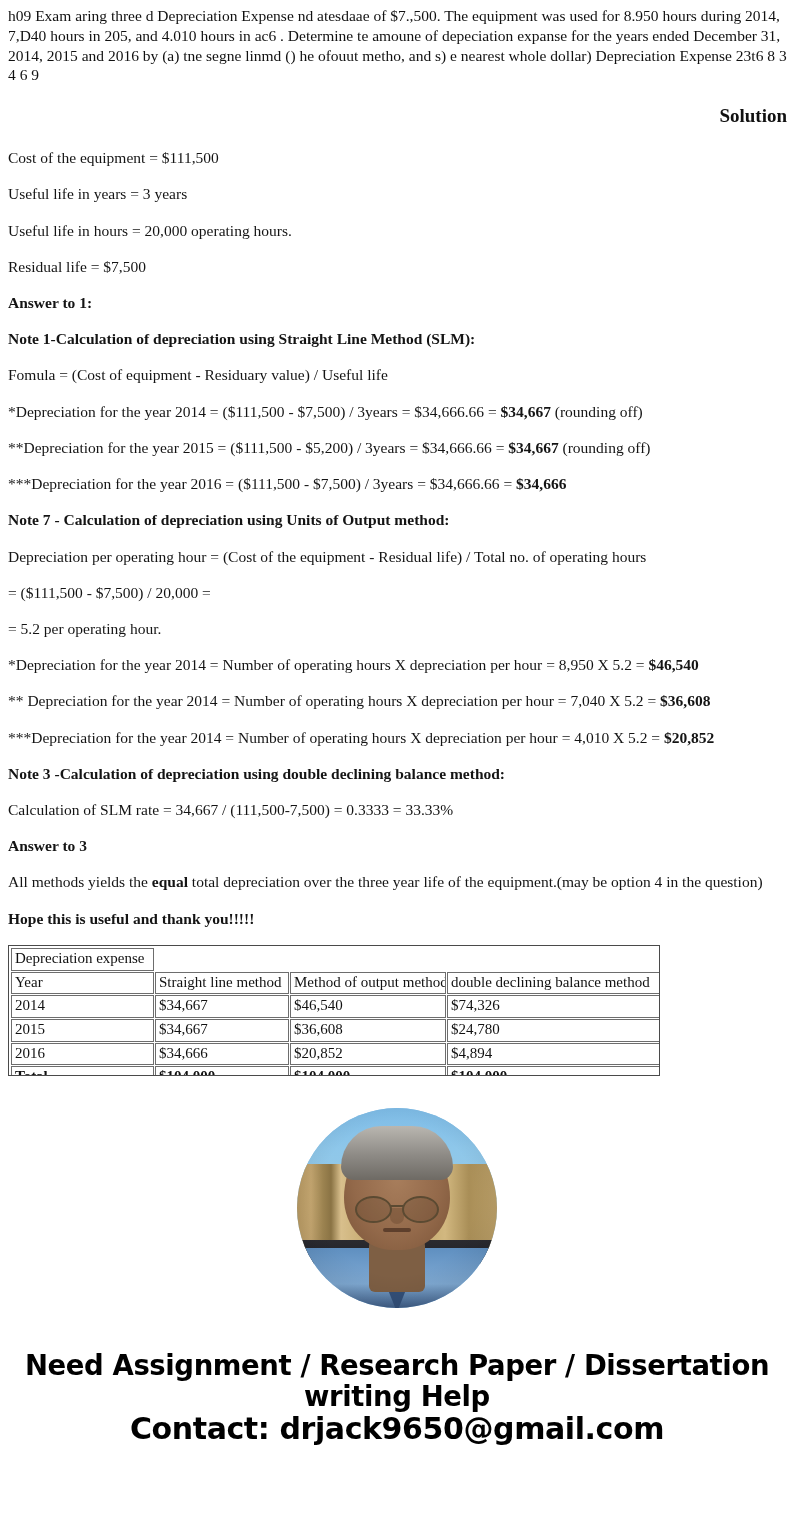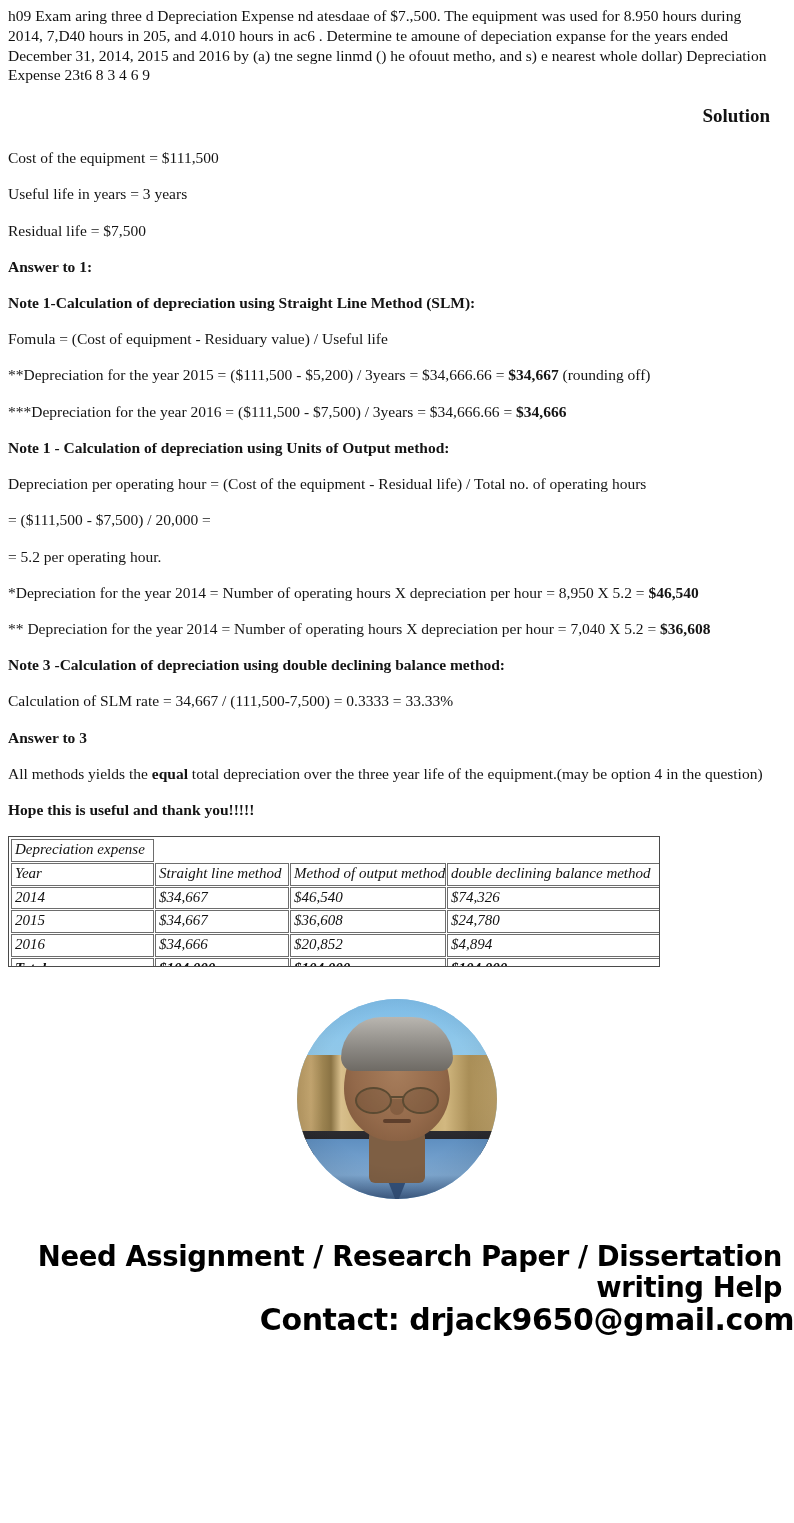--- a/index.html
+++ b/index.html
@@ -15,21 +15,21 @@
     color: #111111;
     -webkit-font-smoothing: antialiased;
   }
   .page {
     width: 794px;
     box-sizing: border-box;
     padding: 0;
     position: relative;
   }
   .doc {
-    padding: 6px 24px 0 8px;
+    padding: 6px 7px 0 8px;
   }
   p.para {
     margin: 0 4px 17px 0;
     font-size: 15.5px;
     line-height: 1.24;
     color: #141414;
   }
   p.intro {
     margin: 0 0 20px 0;
     font-size: 15.5px;
@@ -53,21 +53,20 @@
     max-height: 131px;
     box-sizing: border-box;
   }
   table.dep {
     border-collapse: separate;
     border-spacing: 1px;
     width: 648px;
     margin: 1px;
     table-layout: fixed;
     font-size: 15px;
-    font-style: italic;
   }
   table.dep td {
     border: 1px solid #6d6d6d;
     padding: 1px 3px 2px 3px;
     vertical-align: top;
     line-height: 1.18;
     background: #ffffff;
     white-space: nowrap;
     overflow: hidden;
   }
@@ -171,21 +170,21 @@
     background: rgba(95,62,40,0.35);
     border-radius: 0 0 8px 8px;
   }
   .ph-vignette {
     position: absolute; inset: 0;
     background: radial-gradient(circle at 50% 45%, rgba(0,0,0,0) 52%, rgba(0,0,0,0.16) 100%);
   }
   
   .promo {
     margin-top: 42px;
-    text-align: right;
+    text-align: center;
     font-family: "DejaVu Sans", "Liberation Sans", sans-serif;
     font-weight: bold;
     color: #000000;
     letter-spacing: -0.4px;
   }
   .promo .l1 {
     font-size: 27.5px;
     line-height: 1.12;
     padding: 0 12px;
   }
@@ -199,44 +198,51 @@
 
 <div class="page">
   <div class="doc">
 
     <p class="intro">h09 Exam aring three d Depreciation Expense nd atesdaae of $7.,500. The equipment was used for 8.950 hours during 2014, 7,D40 hours in 205, and 4.010 hours in ac6 . Determine te amoune of depeciation expanse for the years ended December 31, 2014, 2015 and 2016 by (a) tne segne linmd () he ofouut metho, and s) e nearest whole dollar) Depreciation Expense 23t6 8 3 4 6 9</p>
 
     <h2 class="solution">Solution</h2>
 
     <p class="para">Cost of the equipment = $111,500</p>
     <p class="para">Useful life in years = 3 years</p>
+    <p class="para">Useful life in hours = 20,000 operating hours.</p>
     <p class="para">Residual life = $7,500</p>
 
     <p class="para b">Answer to 1:</p>
 
     <p class="para b">Note 1-Calculation of depreciation using Straight Line Method (SLM):</p>
     <p class="para">Fomula = (Cost of equipment - Residuary value) / Useful life</p>
 
     <p class="para">
+      <span>*Depreciation for the year 2014 = ($111,500 - $7,500) / 3years = $34,666.66 = </span><span class="b">$34,667</span><span> (rounding off)</span>
+    </p>
+    <p class="para">
       <span>**Depreciation for the year 2015 = ($111,500 - $5,200) / 3years = $34,666.66 = </span><span class="b">$34,667</span><span> (rounding off)</span>
     </p>
     <p class="para">
       <span>***Depreciation for the year 2016 = ($111,500 - $7,500) / 3years = $34,666.66 = </span><span class="b">$34,666</span><span></span>
     </p>
 
-    <p class="para b">Note 1 - Calculation of depreciation using Units of Output method:</p>
+    <p class="para b">Note 7 - Calculation of depreciation using Units of Output method:</p>
     <p class="para">Depreciation per operating hour = (Cost of the equipment - Residual life) / Total no. of operating hours</p>
     <p class="para">= ($111,500 - $7,500) / 20,000 =</p>
     <p class="para">= 5.2 per operating hour.</p>
 
     <p class="para">
       <span>*Depreciation for the year 2014 = Number of operating hours X depreciation per hour = 8,950 X 5.2 = </span><span class="b">$46,540</span>
     </p>
     <p class="para">
       <span>** Depreciation for the year 2014 = Number of operating hours X depreciation per hour = 7,040 X 5.2 = </span><span class="b">$36,608</span>
+    </p>
+    <p class="para">
+      <span>***Depreciation for the year 2014 = Number of operating hours X depreciation per hour = 4,010 X 5.2 = </span><span class="b">$20,852</span>
     </p>
 
     <p class="para b">Note 3 -Calculation of depreciation using double declining balance method:</p>
     <p class="para">Calculation of SLM rate = 34,667 / (111,500-7,500) = 0.3333 = 33.33%</p>
 
 
     <p class="para b">Answer to 3</p>
     <p class="para">
       <span>All methods yields the </span><span class="b">equal</span><span> total depreciation over the three year life of the equipment.(may be option 4 in the question)</span>
     </p>

